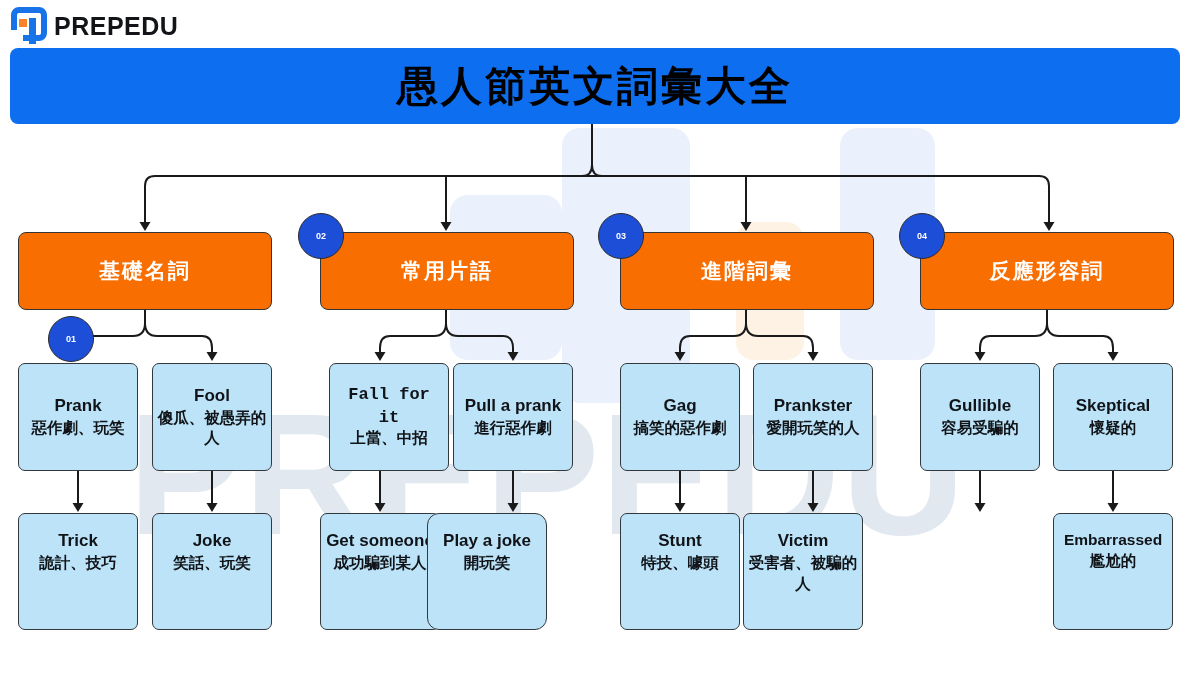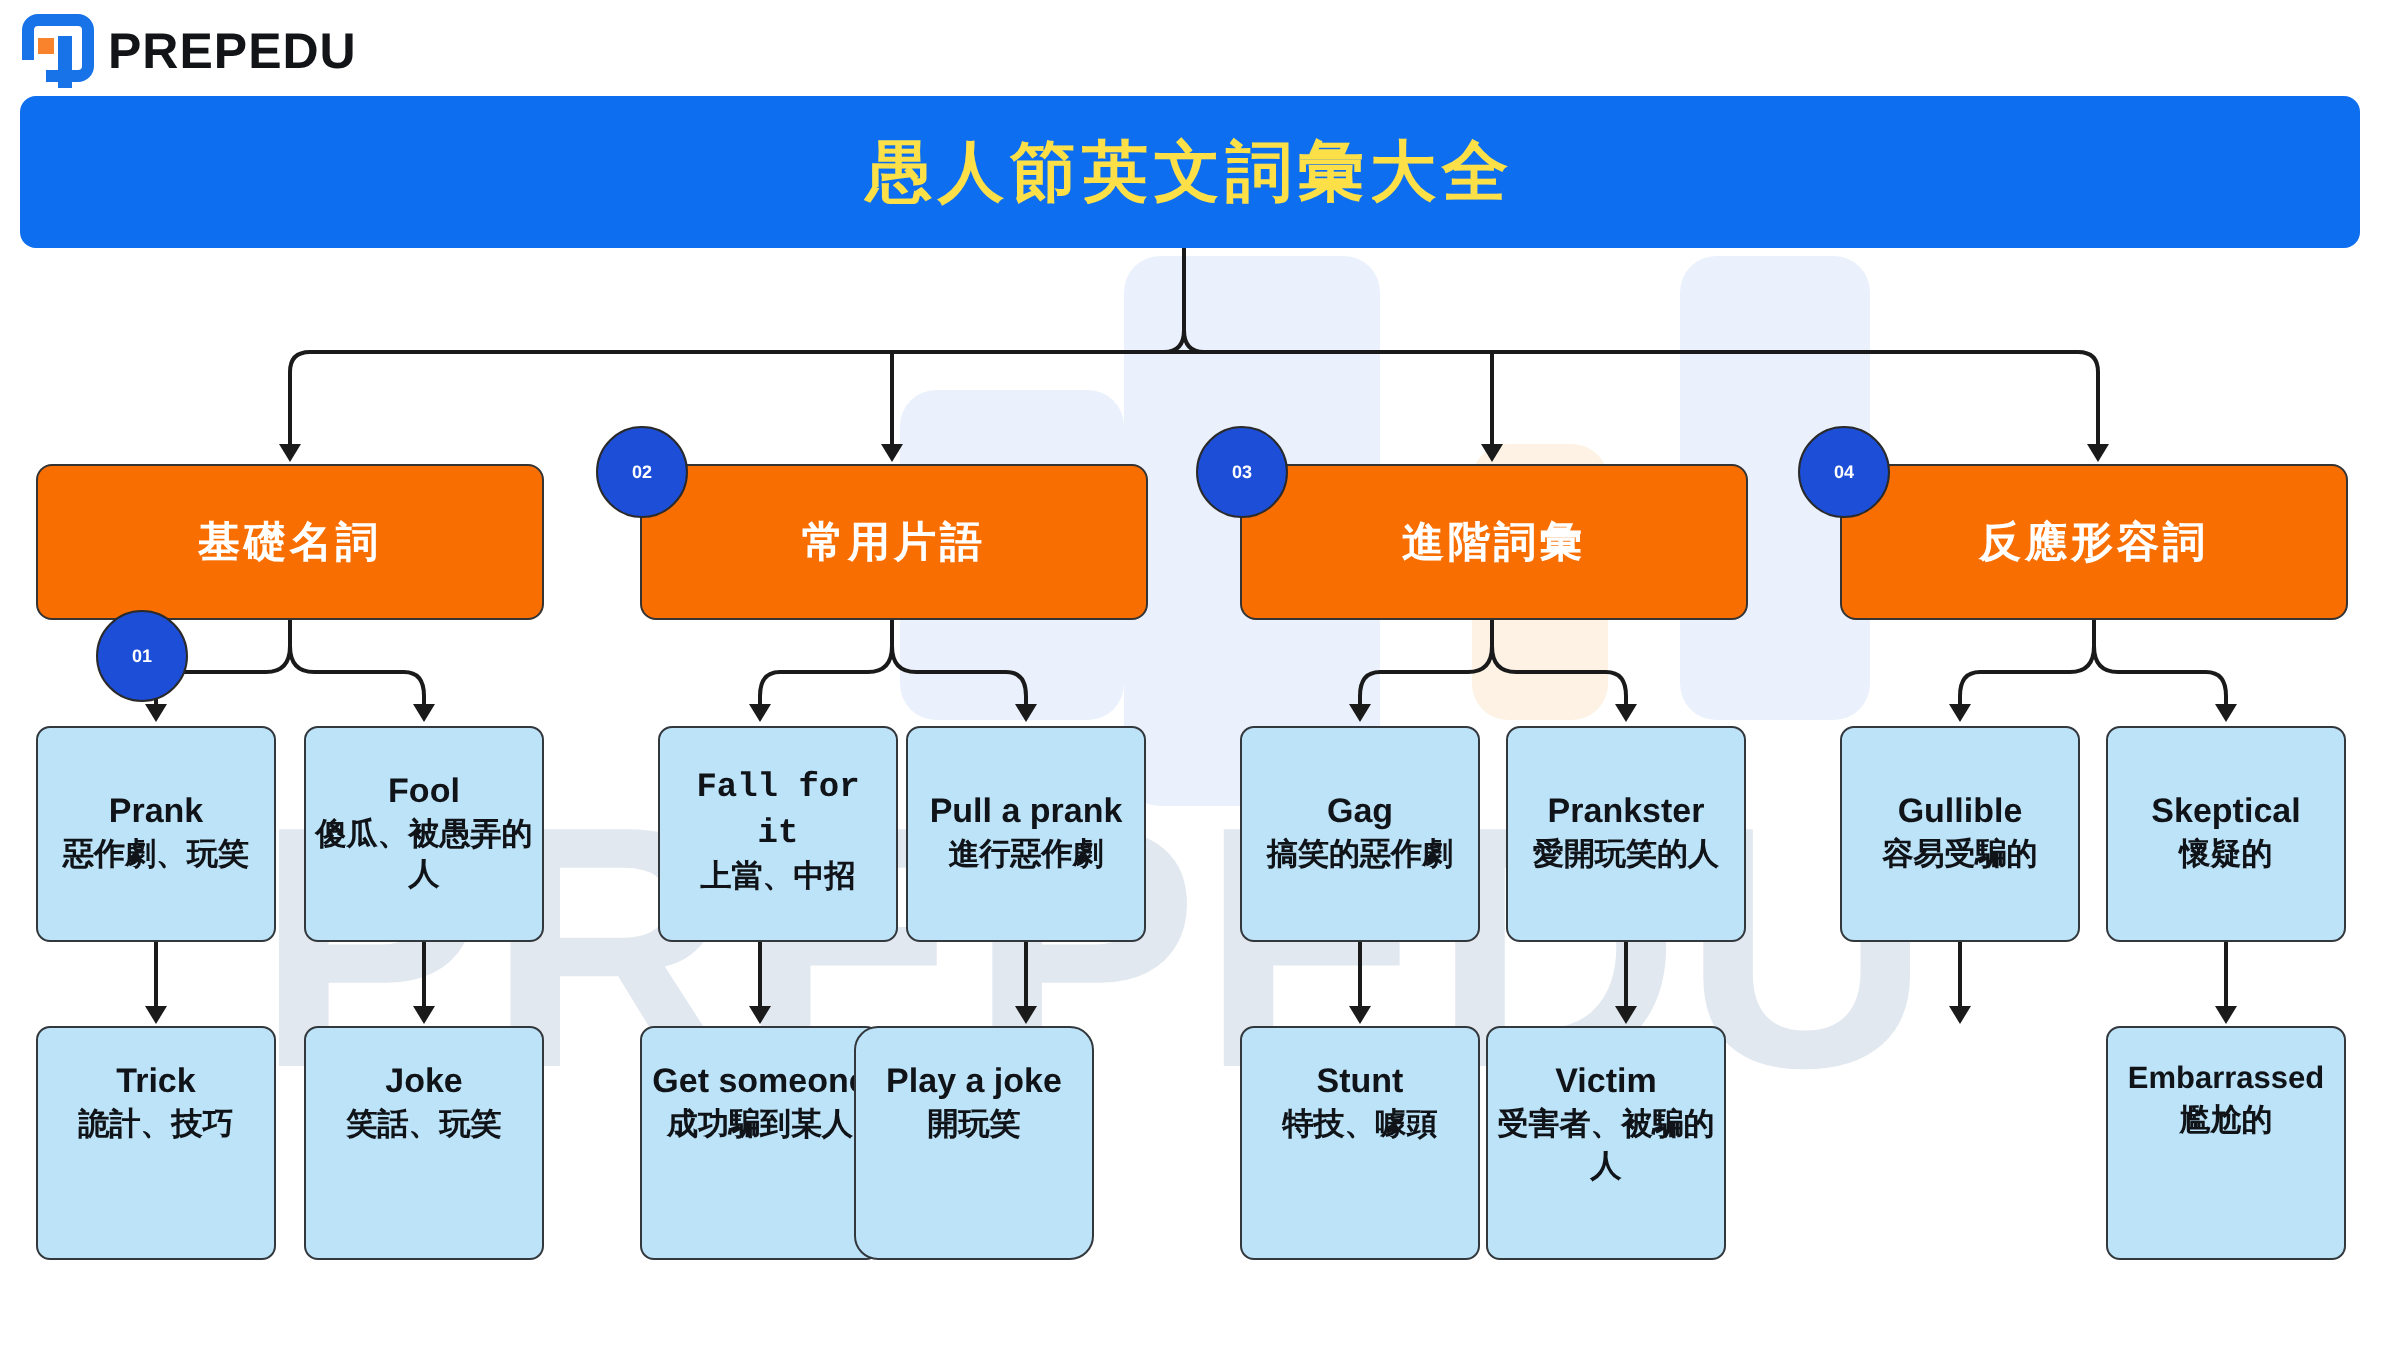--- a/index.html
+++ b/index.html
@@ -22,21 +22,21 @@
   }
   
   .brand { position:absolute; left:10px; top:6px; display:flex; align-items:center; gap:6px; z-index:3; }
   .brand-name { font-size:25px; font-weight:800; color:#121417; letter-spacing:.5px; }
   
   .title-bar {
     position:absolute; left:10px; top:48px; width:1170px; height:76px;
     background:#0d6ef0; border-radius:8px; z-index:2;
     display:flex; align-items:center; justify-content:center;
   }
-  .title-bar span { color:#fde047; font-size:33px; font-weight:800; letter-spacing:3px; }
+  .title-bar span { color:#000000; font-size:41px; font-weight:800; letter-spacing:3px; }
   
   svg.connectors { position:absolute; left:0; top:0; z-index:1; }
   
   .category {
     position:absolute; top:232px; height:78px; width:254px;
     background:#f96e00; border:1px solid #343434; border-radius:8px; z-index:2;
     display:flex; align-items:center; justify-content:center;
   }
   .category span { color:#fff; font-size:21px; font-weight:800; letter-spacing:2px; }
   
@@ -136,21 +136,21 @@
   <div class="category" style="left:320px;">
       <span>常用片語</span>
     </div>
   <div class="category" style="left:620px;">
       <span>進階詞彙</span>
     </div>
   <div class="category" style="left:920px;">
       <span>反應形容詞</span>
     </div>
 
-  <div class="badge" style="left:48px;top:305px;">
+  <div class="badge" style="left:48px;top:316px;">
       <span>01</span>
     </div>
   <div class="badge" style="left:298px;top:213px;">
       <span>02</span>
     </div>
   <div class="badge" style="left:598px;top:213px;">
       <span>03</span>
     </div>
   <div class="badge" style="left:899px;top:213px;">
       <span>04</span>

